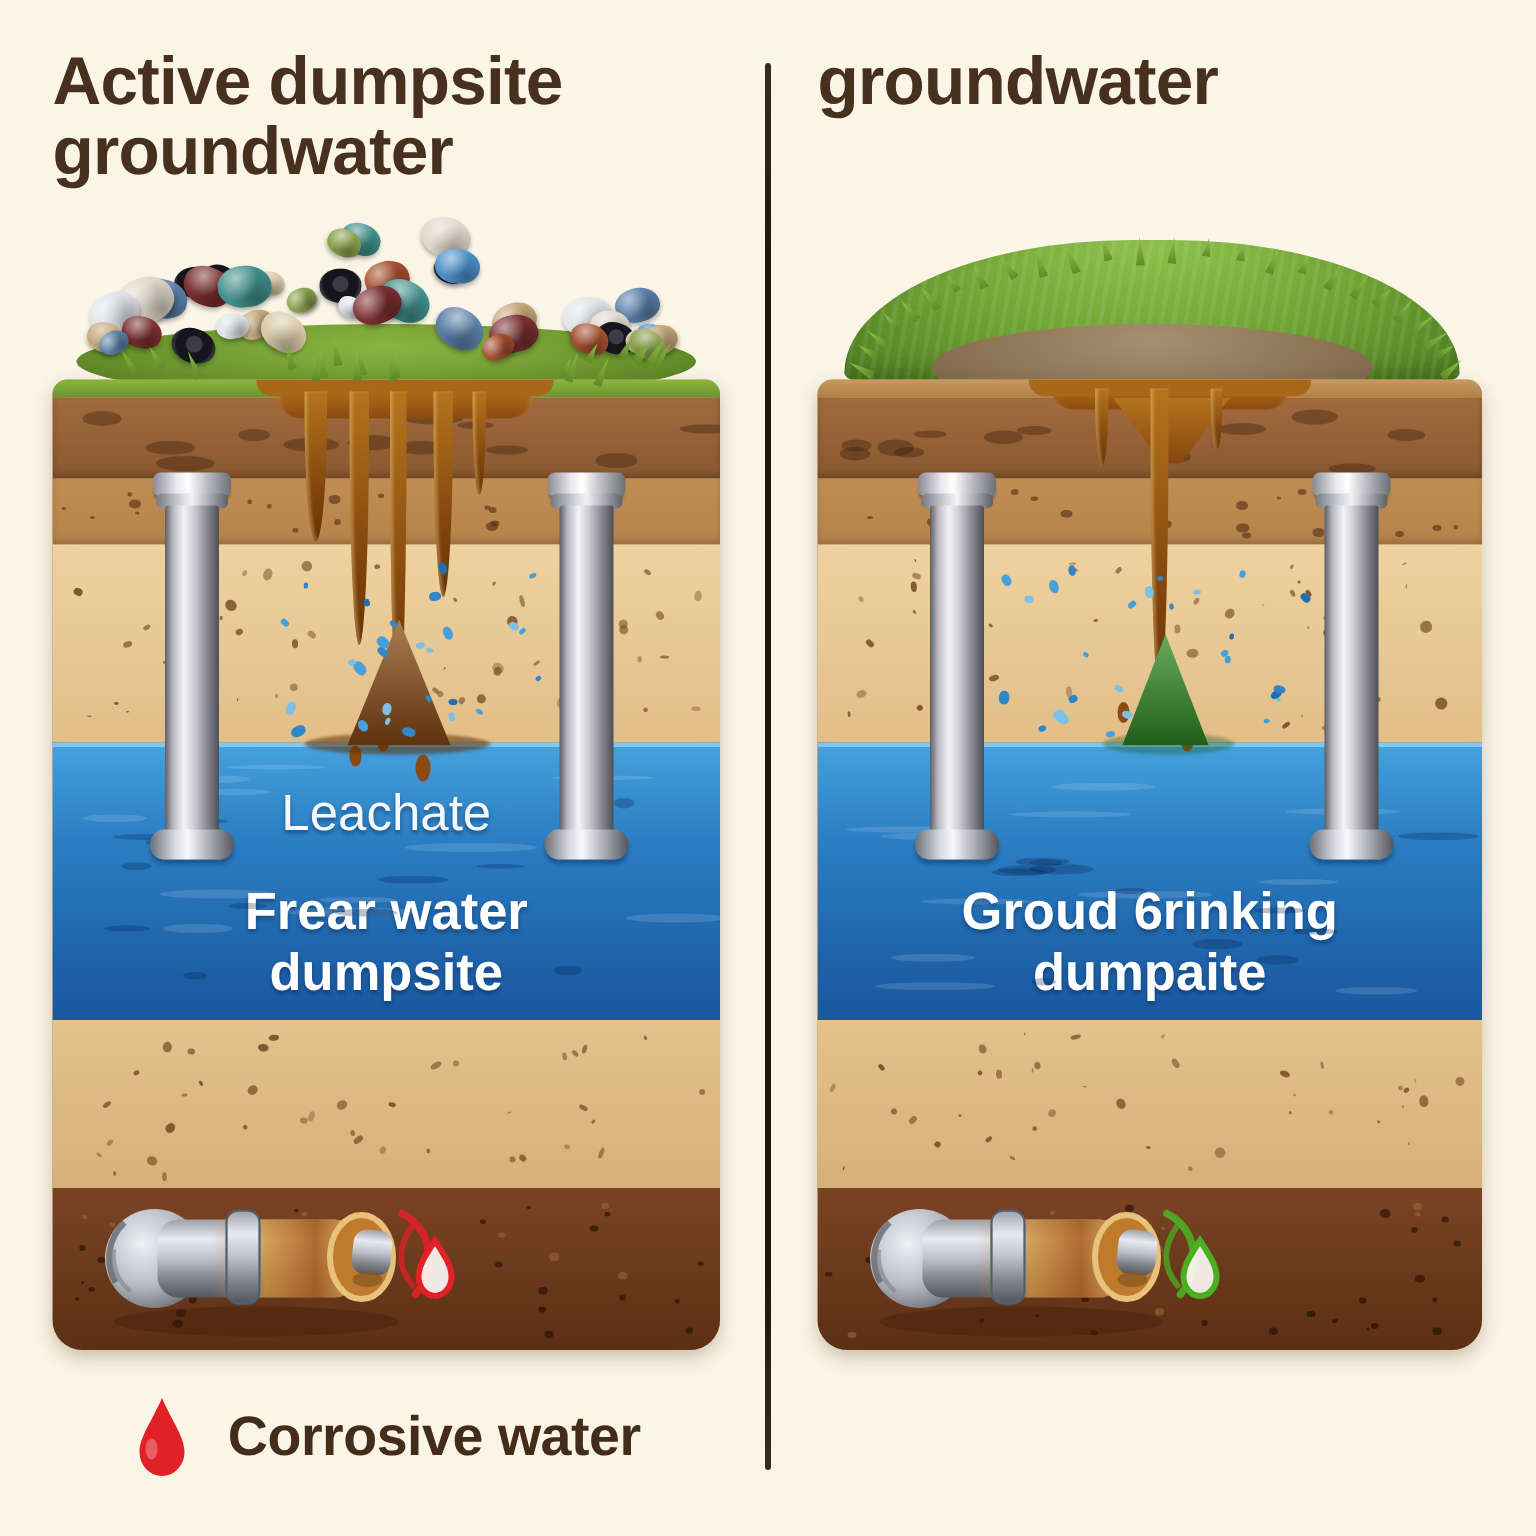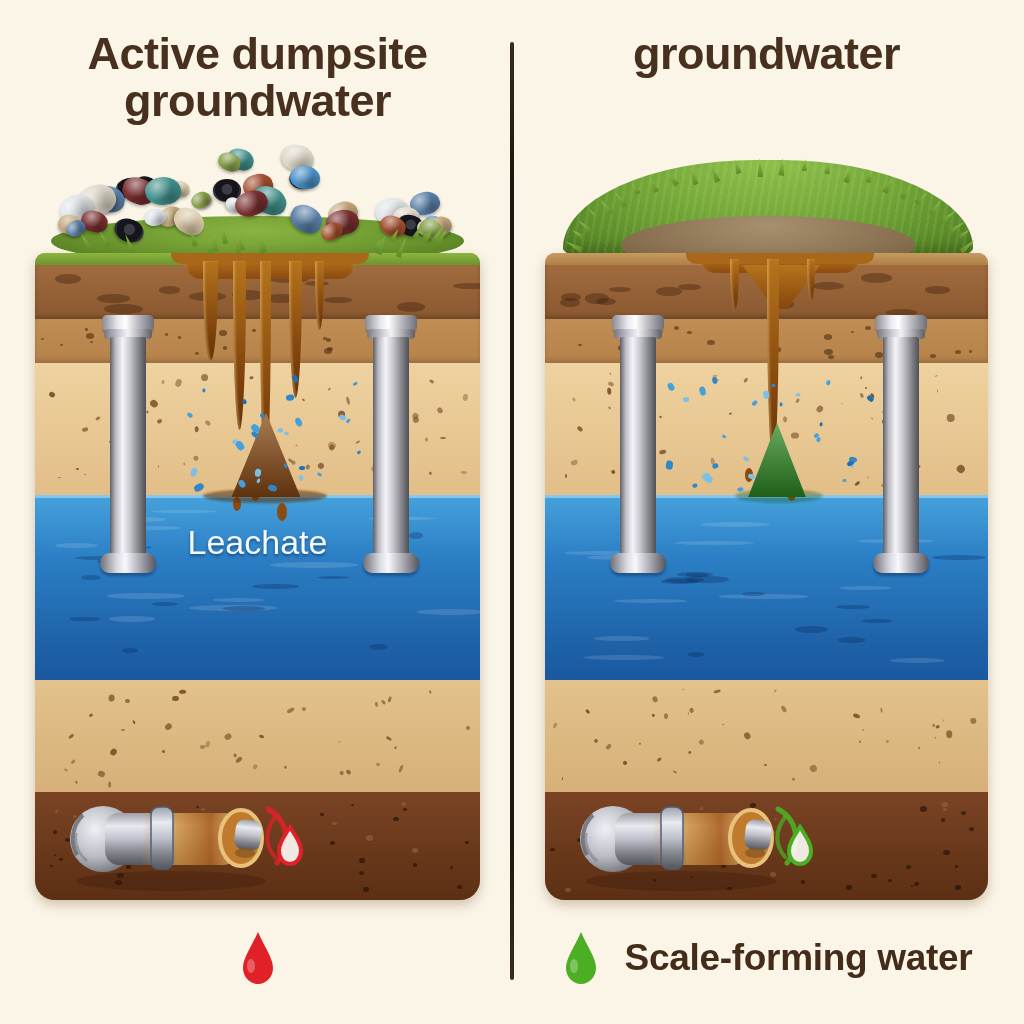--- a/index.html
+++ b/index.html
@@ -4,21 +4,21 @@
 <style>
   html,body{margin:0;padding:0;background:#FBF5E7;}
   *{box-sizing:border-box;}
   .canvas{position:relative;width:1024px;height:1024px;margin:0 auto;background:#FBF5E7;
           font-family:"Liberation Sans",sans-serif;overflow:hidden;}
   .divider{position:absolute;left:510px;top:42px;width:4px;height:938px;border-radius:2px;
            background:linear-gradient(180deg,#3A2A1E,#1E1510 15% 85%,#3A2A1E);}
   .panel{position:absolute;top:0;width:445px;height:1024px;}
   .panel-0{left:35px;}
   .panel-1{left:545px;width:443px;}
-  .title{position:absolute;top:30px;width:100%;text-align:center;font-size:45px;line-height:47px;
+  .title{position:absolute;top:30px;width:100%;font-size:45px;line-height:47px;
          font-weight:700;color:#47301E;letter-spacing:-0.5px;}
   
   .block{position:absolute;left:0;top:253px;width:100%;height:647px;border-radius:10px 10px 20px 20px;
          overflow:hidden;background:#E2BE88;
          box-shadow:inset 10px 0 18px -8px rgba(70,35,10,.5),inset -10px 0 18px -8px rgba(70,35,10,.4),0 5px 12px rgba(90,60,30,.28);}
   .layer{position:absolute;left:0;width:100%;}
   .l-grass{top:0;height:12px;background:linear-gradient(#8CB53E,#6A9430);}
   .panel-1 .l-grass{background:linear-gradient(#C79A62,#AF7F47);}
   .l-topsoil{top:12px;height:54px;background:linear-gradient(#A06B3E,#8A5830);box-shadow:inset 0 -3px 4px rgba(0,0,0,.2);}
   .l-subsoil{top:66px;height:44px;background:linear-gradient(#C08E55,#B5824A);box-shadow:inset 0 -3px 4px rgba(0,0,0,.15);}
@@ -254,20 +254,22 @@
           <i class="dot" style="left: 87.3857%; top: 57.022%; width: 4.46405px; height: 3.49644px; background: rgba(110, 66, 30, 0.427); border-radius: 50%; transform: rotate(92deg);"></i>
           <i class="dot" style="left: 63.499%; top: 76.0315%; width: 5.9829px; height: 5.86841px; background: rgba(110, 66, 30, 0.698); border-radius: 50%; transform: rotate(134deg);"></i>
           <i class="dot" style="left: 5.09337%; top: 86.3812%; width: 2.75012px; height: 1.33057px; background: rgba(110, 66, 30, 0.61); border-radius: 50%; transform: rotate(3deg);"></i>
           <i class="dot" style="left: 65.9888%; top: 62.0968%; width: 5.82647px; height: 4.90911px; background: rgba(110, 66, 30, 0.62); border-radius: 50%; transform: rotate(105deg);"></i>
           <i class="dot" style="left: 46.5218%; top: 84.6328%; width: 4.79372px; height: 2.39273px; background: rgba(110, 66, 30, 0.8); border-radius: 50%; transform: rotate(137deg);"></i>
           <i class="dot" style="left: 91.0545%; top: 55.988%; width: 5.64346px; height: 2.52886px; background: rgba(110, 66, 30, 0.647); border-radius: 50%; transform: rotate(0deg);"></i>
         </div>
       <div class="layer l-water">
         <div class="water-label">Leachate</div>
         <div class="water-text">
+          <div>Frear water</div>
+          <div>dumpsite</div>
         </div>
       <i class="dot" style="left: 4.38392%; top: 25.9188%; width: 43.8437px; height: 5.20059px; background: rgba(255, 255, 255, 0.13); border-radius: 50%;"></i>
           <i class="dot" style="left: 74.8519%; top: 11.6751%; width: 67.7501px; height: 3.01362px; background: rgba(255, 255, 255, 0.13); border-radius: 50%;"></i>
           <i class="dot" style="left: 26.0816%; top: 8.20327%; width: 65.7987px; height: 3.0516px; background: rgba(255, 255, 255, 0.13); border-radius: 50%;"></i>
           <i class="dot" style="left: 52.863%; top: 36.389%; width: 88.1972px; height: 5.56568px; background: rgba(255, 255, 255, 0.13); border-radius: 50%;"></i>
           <i class="dot" style="left: 34.703%; top: 59.7134%; width: 88.866px; height: 5.75827px; background: rgba(255, 255, 255, 0.13); border-radius: 50%;"></i>
           <i class="dot" style="left: 16.7158%; top: 65.5177%; width: 45.1965px; height: 5.33177px; background: rgba(255, 255, 255, 0.13); border-radius: 50%;"></i>
           <i class="dot" style="left: 19.0279%; top: 12.0267%; width: 45.9118px; height: 4.40635px; background: rgba(255, 255, 255, 0.13); border-radius: 50%;"></i>
           <i class="dot" style="left: 39.9478%; top: 55.7416%; width: 50.9083px; height: 3.54833px; background: rgba(255, 255, 255, 0.13); border-radius: 50%;"></i>
           <i class="dot" style="left: 21.7561%; top: 16.9858%; width: 49.6206px; height: 3.89866px; background: rgba(255, 255, 255, 0.13); border-radius: 50%;"></i>
@@ -455,20 +457,21 @@
  <path d="M212 24 C 202 38 202 52 212 64" stroke="#E02128" stroke-width="4" fill="none" stroke-linecap="round" opacity="0.75"></path>
  <path d="M227 34 c -7 11 -11 17 -11 24 a11 13 0 0 0 22 0 c 0 -7 -4 -13 -11 -24 z" fill="rgba(255,252,248,0.9)" stroke="#E02128" stroke-width="4"></path>
 </svg></div>
     </div>
 
     <div class="caption">
       <svg class="drop-icon" width="40" height="56" viewBox="0 0 40 56">
         <path d="M20 2 C13 18 5 28 5 38 a15 16 0 0 0 30 0 C35 28 27 18 20 2 Z" style="fill:var(--drop)"></path>
         <ellipse cx="13" cy="36" rx="4" ry="7" fill="rgba(255,255,255,0.28)"></ellipse>
       </svg>
+      <span class="caption-label">Corrosive water</span>
     </div>
   </section>
 
   <section class="panel panel-1" style="--drop: #4CAE23;">
     <div class="title">
       <div>groundwater</div>
     </div>
 
     <div class="surface-mound">
       <div class="dome"></div>
@@ -581,20 +584,24 @@
           <i class="dot" style="left: 25.6348%; top: 40.0414%; width: 3.20317px; height: 2.11126px; background: rgba(110, 66, 30, 0.75); border-radius: 50%; transform: rotate(33deg);"></i>
           <i class="dot" style="left: 38.4054%; top: 12.2234%; width: 3.59156px; height: 1.4922px; background: rgba(110, 66, 30, 0.62); border-radius: 50%; transform: rotate(33deg);"></i>
           <i class="dot" style="left: 72.7066%; top: 86.5377%; width: 2.26749px; height: 0.949061px; background: rgba(110, 66, 30, 0.525); border-radius: 50%; transform: rotate(58deg);"></i>
           <i class="dot" style="left: 14.2871%; top: 33.0908%; width: 3.20691px; height: 2.22352px; background: rgba(110, 66, 30, 0.61); border-radius: 50%; transform: rotate(50deg);"></i>
           <i class="dot" style="left: 21.3171%; top: 73.6207%; width: 7.71584px; height: 4.96491px; background: rgba(110, 66, 30, 0.66); border-radius: 50%; transform: rotate(148deg);"></i>
           <i class="dot" style="left: 14.1956%; top: 14.4629%; width: 5.61353px; height: 4.13755px; background: rgba(110, 66, 30, 0.51); border-radius: 50%; transform: rotate(20deg);"></i>
           <i class="dot" style="left: 55.568%; top: 52.6733%; width: 7.99272px; height: 5.59168px; background: rgba(110, 66, 30, 0.553); border-radius: 50%; transform: rotate(178deg);"></i>
           <i class="dot" style="left: 81.55%; top: 77.9386%; width: 4.54258px; height: 1.84522px; background: rgba(110, 66, 30, 0.698); border-radius: 50%; transform: rotate(63deg);"></i>
         </div>
       <div class="layer l-water">
+        <div class="water-text">
+          <div>Groud 6rinking</div>
+          <div>dumpaite</div>
+        </div>
       <i class="dot" style="left: 39.2467%; top: 53.6039%; width: 89.0291px; height: 4.36926px; background: rgba(255, 255, 255, 0.13); border-radius: 50%;"></i>
           <i class="dot" style="left: 66.2919%; top: 49.2677%; width: 53.3025px; height: 4.17536px; background: rgba(255, 255, 255, 0.13); border-radius: 50%;"></i>
           <i class="dot" style="left: 15.5824%; top: 56.4237%; width: 73.4633px; height: 4.04788px; background: rgba(255, 255, 255, 0.13); border-radius: 50%;"></i>
           <i class="dot" style="left: 29.0467%; top: 24.6875%; width: 80.3677px; height: 4.11755px; background: rgba(255, 255, 255, 0.13); border-radius: 50%;"></i>
           <i class="dot" style="left: 9.42995%; top: 32.4518%; width: 72.8106px; height: 4.59387px; background: rgba(255, 255, 255, 0.13); border-radius: 50%;"></i>
           <i class="dot" style="left: 35.2973%; top: 14.8548%; width: 68.4925px; height: 4.61039px; background: rgba(255, 255, 255, 0.13); border-radius: 50%;"></i>
           <i class="dot" style="left: 11.0969%; top: 76.1632%; width: 55.861px; height: 5.60769px; background: rgba(255, 255, 255, 0.13); border-radius: 50%;"></i>
           <i class="dot" style="left: 4.22229%; top: 30.0291%; width: 79.5542px; height: 4.60133px; background: rgba(255, 255, 255, 0.13); border-radius: 50%;"></i>
           <i class="dot" style="left: 70.4349%; top: 24.0242%; width: 77.4785px; height: 3.74219px; background: rgba(255, 255, 255, 0.13); border-radius: 50%;"></i>
           <i class="dot" style="left: 77.8627%; top: 87.9968%; width: 55.4865px; height: 5.46432px; background: rgba(255, 255, 255, 0.13); border-radius: 50%;"></i>
@@ -773,21 +780,14 @@
  <rect x="88" y="14" width="22" height="62" rx="8" fill="url(#mv1)" stroke="#4E6078" stroke-width="1.5"></rect>
  <ellipse cx="178" cy="45" rx="21" ry="28" fill="#C07A2E" stroke="#E8C27A" stroke-width="4"></ellipse>
  <rect x="172" y="27" width="26" height="30" rx="9" fill="url(#mv1)" transform="rotate(6 185 42)"></rect>
  <ellipse cx="182" cy="60" rx="10" ry="5" fill="#8A5A22" opacity="0.8"></ellipse>
  <path d="M205 16 C 224 26 229 50 214 70" stroke="#4CAE23" stroke-width="5" fill="none" stroke-linecap="round" opacity="0.9"></path>
  <path d="M212 24 C 202 38 202 52 212 64" stroke="#4CAE23" stroke-width="4" fill="none" stroke-linecap="round" opacity="0.75"></path>
  <path d="M227 34 c -7 11 -11 17 -11 24 a11 13 0 0 0 22 0 c 0 -7 -4 -13 -11 -24 z" fill="rgba(255,252,248,0.9)" stroke="#4CAE23" stroke-width="4"></path>
 </svg></div>
     </div>
 
-    <div class="caption">
-      <svg class="drop-icon" width="40" height="56" viewBox="0 0 40 56">
-        <path d="M20 2 C13 18 5 28 5 38 a15 16 0 0 0 30 0 C35 28 27 18 20 2 Z" style="fill:var(--drop)"></path>
-        <ellipse cx="13" cy="36" rx="4" ry="7" fill="rgba(255,255,255,0.28)"></ellipse>
-      </svg>
-      <span class="caption-label">Scale-forming water</span>
-    </div>
   </section>
 </div>
 
 </body></html>

